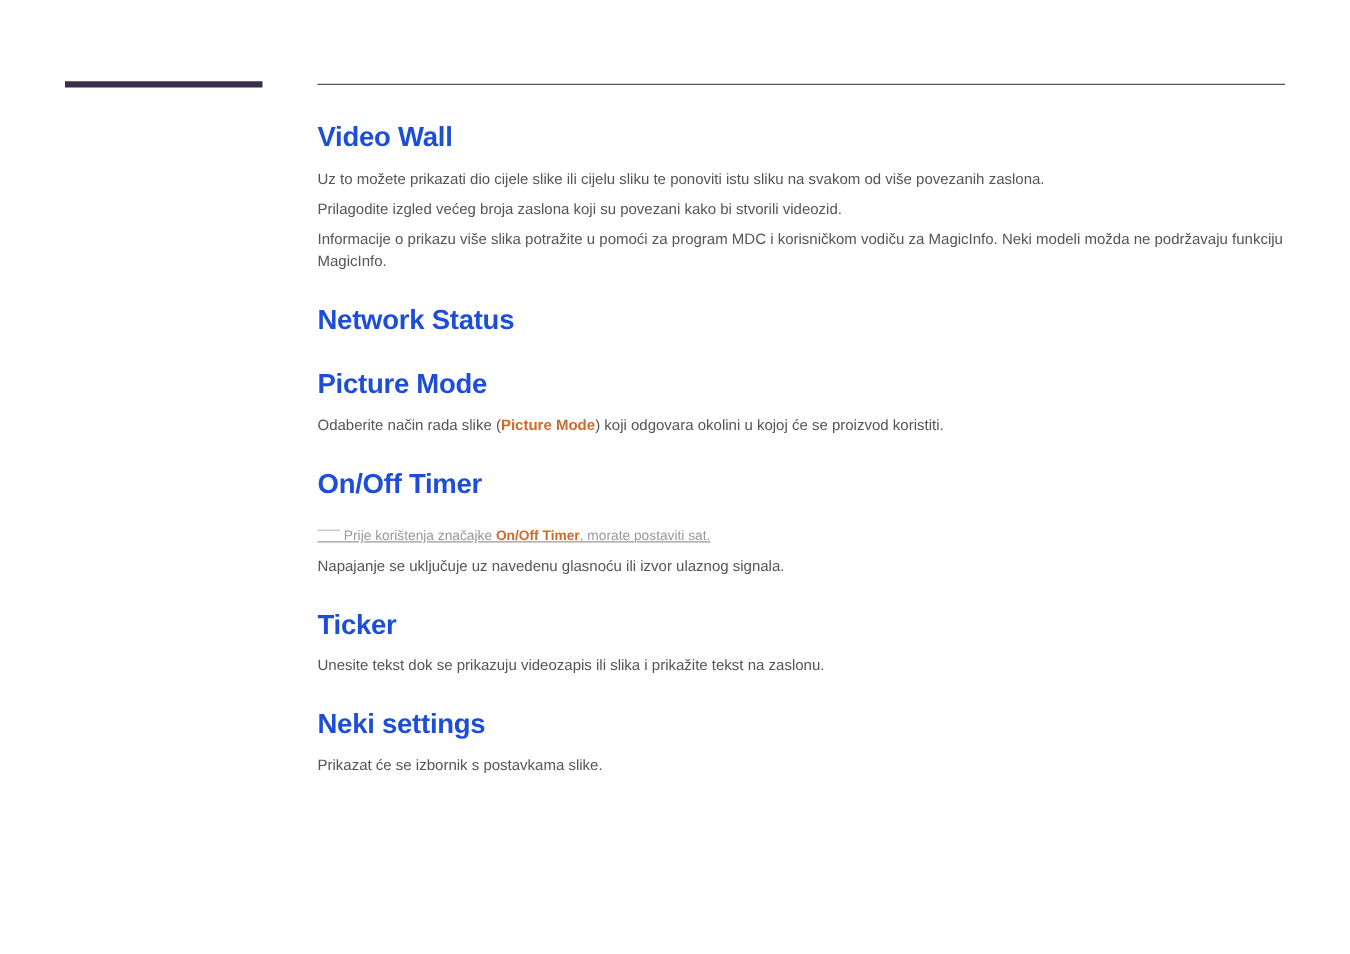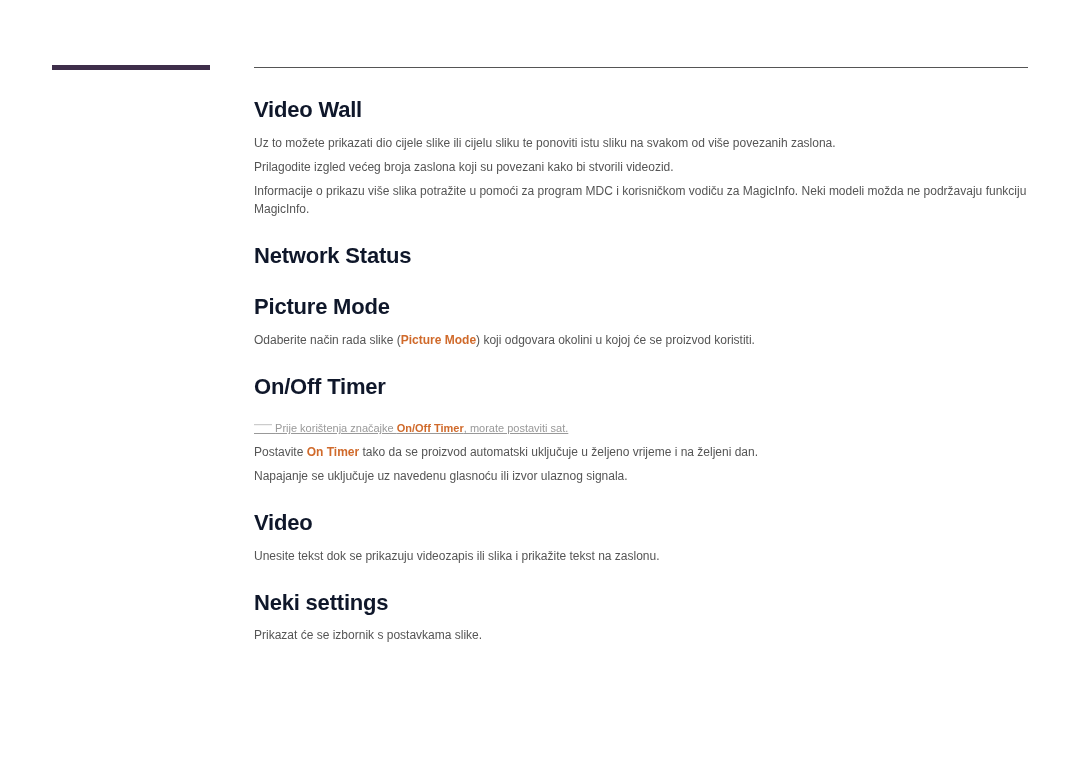--- a/index.html
+++ b/index.html
@@ -30,21 +30,21 @@
     position: absolute;
     left: 254px;
     top: 96px;
     width: 780px;
     line-height: 1.25;
   }
   .section { margin-bottom: 24px; }
   h2 {
     font-size: 22px;
     font-weight: 600;
-    color: #0f172a;
+    color: #1d4ed8;
     margin-bottom: 10px;
     letter-spacing: -0.2px;
   }
   p {
     font-size: 12px;
     color: #555;
     margin-bottom: 6px;
     line-height: 1.5;
   }
   .note {
@@ -85,28 +85,25 @@
       <span>Odaberite način rada slike (</span><span class="hl-orange">Picture Mode</span><span>) koji odgovara okolini u kojoj će se proizvod koristiti.</span>
     </p>
   </div>
 
   <div class="section">
     <h2>On/Off Timer</h2>
     <p class="note">
       <span class="note-dash">―</span>
       <span>Prije korištenja značajke </span><span class="hl-note-orange">On/Off Timer</span><span>, morate postaviti sat.</span>
     </p>
-    <p>
-      <span>Postavite </span><span class="hl-orange">On Timer</span><span> tako da se proizvod automatski uključuje u željeno vrijeme i na željeni dan.</span>
-    </p>
     <p>Napajanje se uključuje uz navedenu glasnoću ili izvor ulaznog signala.</p>
   </div>
 
   <div class="section">
-    <h2>Video</h2>
+    <h2>Ticker</h2>
     <p>Unesite tekst dok se prikazuju videozapis ili slika i prikažite tekst na zaslonu.</p>
   </div>
 
   <div class="section">
     <h2>Neki settings</h2>
     <p>Prikazat će se izbornik s postavkama slike.</p>
   </div>
 
 </div>
 

